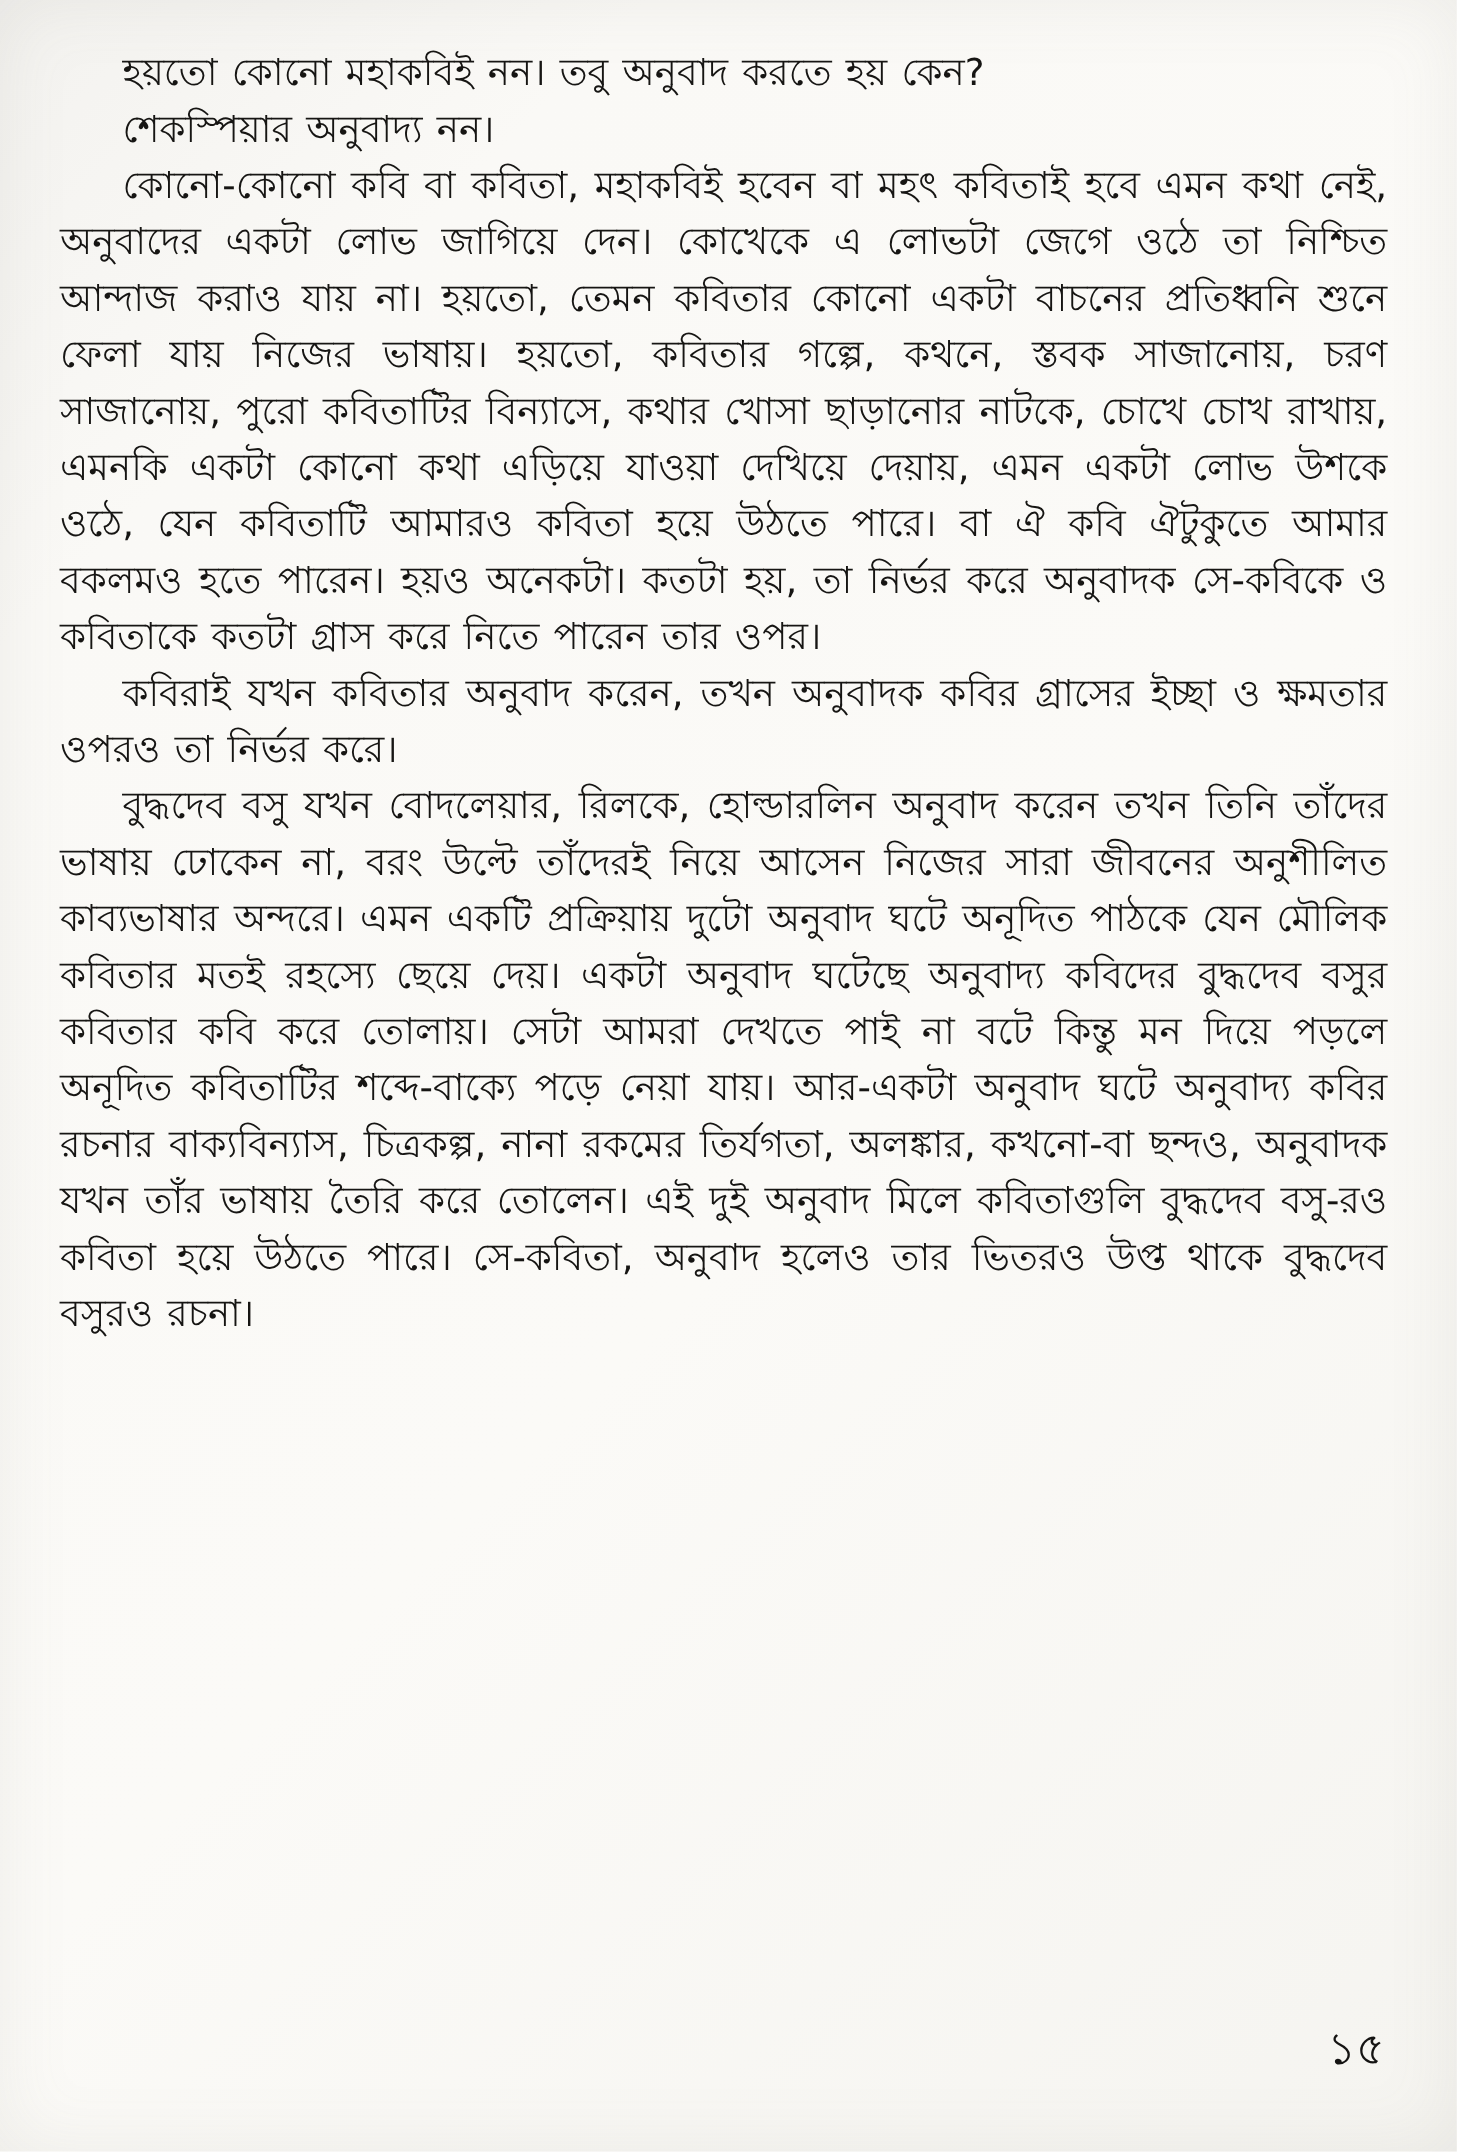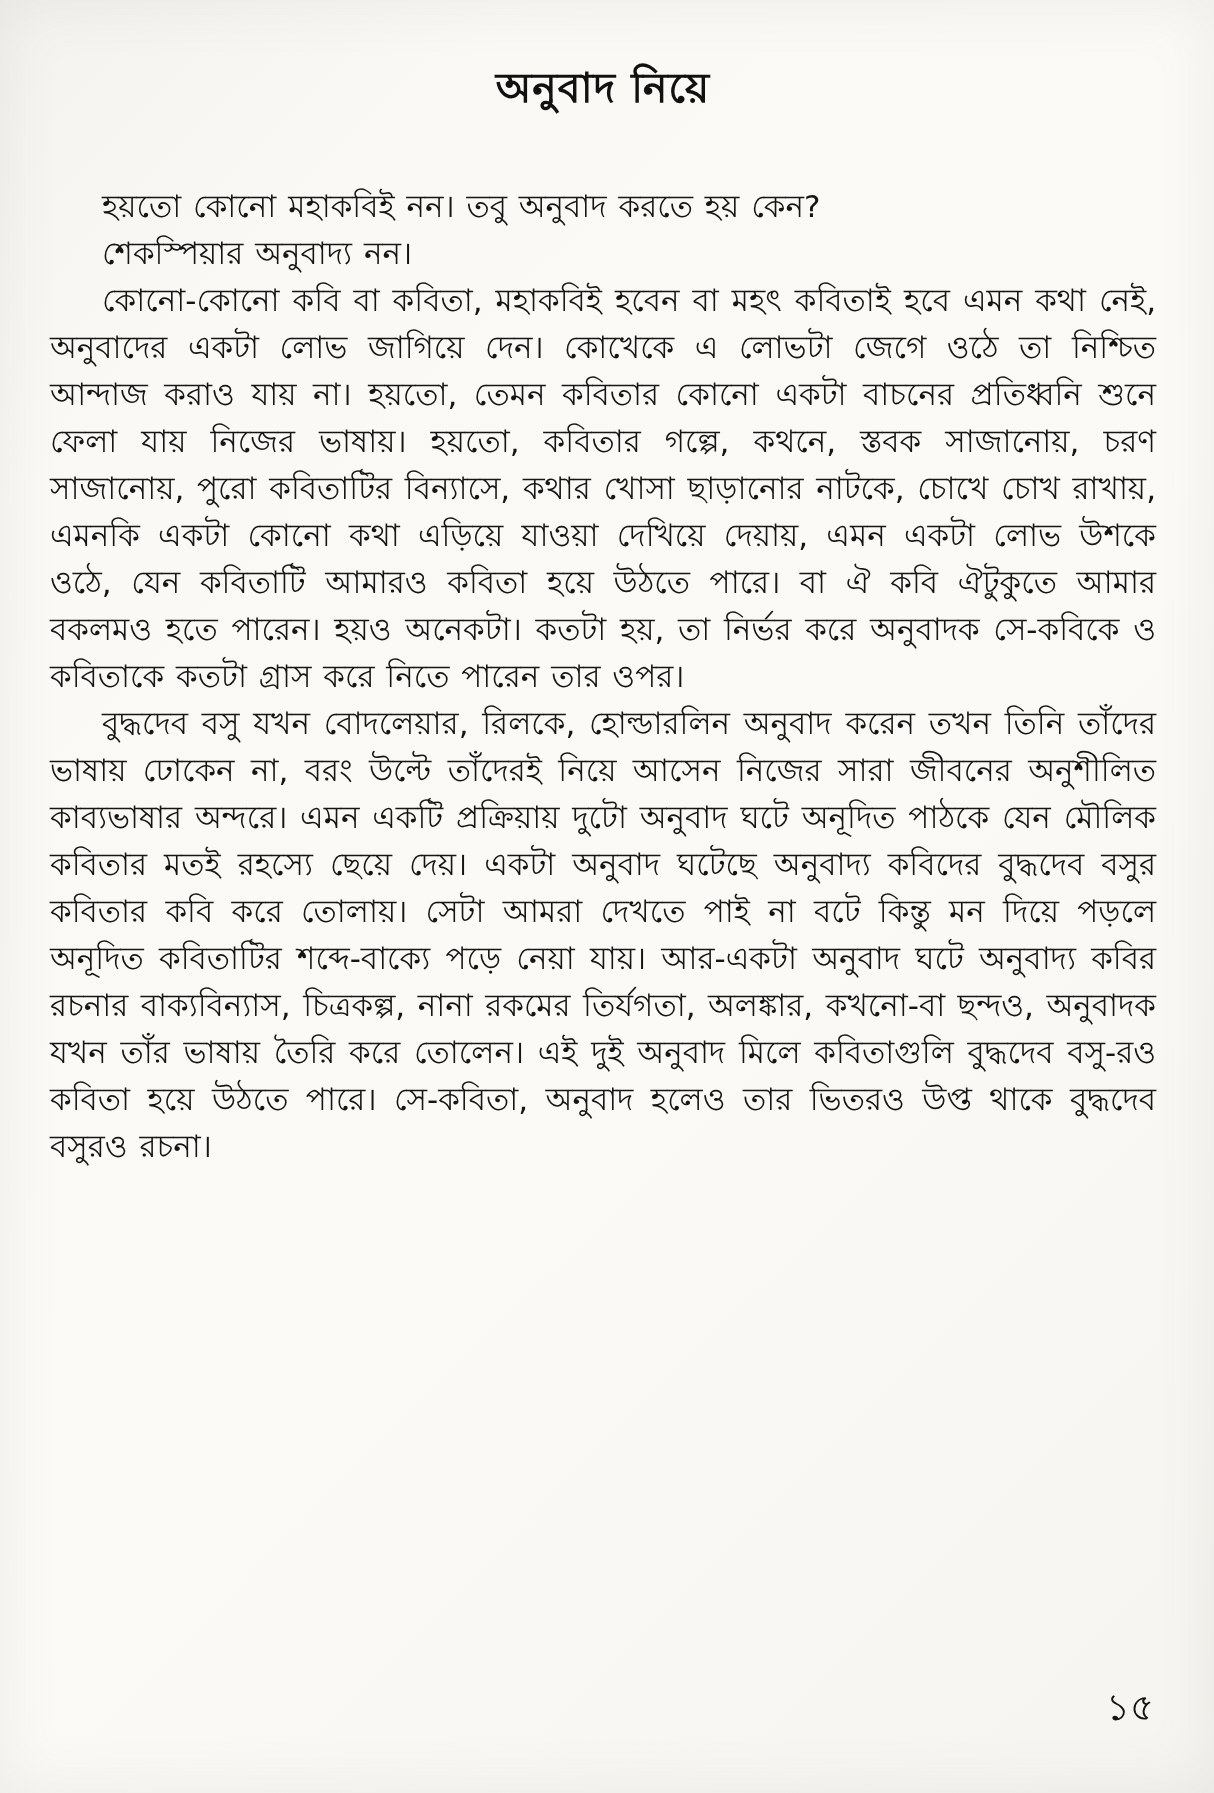--- a/index.html
+++ b/index.html
@@ -50,23 +50,23 @@
     right: 60px;
     bottom: 52px;
     font-size: 37px;
     color: #141312;
   }
 </style>
 </head>
 <body>
 
 <div class="page">
-  <h1 class="title">অনুবাদ নিয়ে</h1>
 
   <div class="body-text">
     <p class="para short">হয়তো কোনো মহাকবিই নন। তবু অনুবাদ করতে হয় কেন?</p>
     <p class="para short">শেকস্পিয়ার অনুবাদ্য নন।</p>
     <p class="para">কোনো-কোনো কবি বা কবিতা, মহাকবিই হবেন বা মহৎ কবিতাই হবে এমন কথা নেই, অনুবাদের একটা লোভ জাগিয়ে দেন। কোখেকে এ লোভটা জেগে ওঠে তা নিশ্চিত আন্দাজ করাও যায় না। হয়তো, তেমন কবিতার কোনো একটা বাচনের প্রতিধ্বনি শুনে ফেলা যায় নিজের ভাষায়। হয়তো, কবিতার গল্পে, কথনে, স্তবক সাজানোয়, চরণ সাজানোয়, পুরো কবিতাটির বিন্যাসে, কথার খোসা ছাড়ানোর নাটকে, চোখে চোখ রাখায়, এমনকি একটা কোনো কথা এড়িয়ে যাওয়া দেখিয়ে দেয়ায়, এমন একটা লোভ উশকে ওঠে, যেন কবিতাটি আমারও কবিতা হয়ে উঠতে পারে। বা ঐ কবি ঐটুকুতে আমার বকলমও হতে পারেন। হয়ও অনেকটা। কতটা হয়, তা নির্ভর করে অনুবাদক সে-কবিকে ও কবিতাকে কতটা গ্রাস করে নিতে পারেন তার ওপর।</p>
+    <p class="para">কবিরাই যখন কবিতার অনুবাদ করেন, তখন অনুবাদক কবির গ্রাসের ইচ্ছা ও ক্ষমতার ওপরও তা নির্ভর করে।</p>
     <p class="para">বুদ্ধদেব বসু যখন বোদলেয়ার, রিলকে, হোল্ডারলিন অনুবাদ করেন তখন তিনি তাঁদের ভাষায় ঢোকেন না, বরং উল্টে তাঁদেরই নিয়ে আসেন নিজের সারা জীবনের অনুশীলিত কাব্যভাষার অন্দরে। এমন একটি প্রক্রিয়ায় দুটো অনুবাদ ঘটে অনূদিত পাঠকে যেন মৌলিক কবিতার মতই রহস্যে ছেয়ে দেয়। একটা অনুবাদ ঘটেছে অনুবাদ্য কবিদের বুদ্ধদেব বসুর কবিতার কবি করে তোলায়। সেটা আমরা দেখতে পাই না বটে কিন্তু মন দিয়ে পড়লে অনূদিত কবিতাটির শব্দে-বাক্যে পড়ে নেয়া যায়। আর-একটা অনুবাদ ঘটে অনুবাদ্য কবির রচনার বাক্যবিন্যাস, চিত্রকল্প, নানা রকমের তির্যগতা, অলঙ্কার, কখনো-বা ছন্দও, অনুবাদক যখন তাঁর ভাষায় তৈরি করে তোলেন। এই দুই অনুবাদ মিলে কবিতাগুলি বুদ্ধদেব বসু-রও কবিতা হয়ে উঠতে পারে। সে-কবিতা, অনুবাদ হলেও তার ভিতরও উপ্ত থাকে বুদ্ধদেব বসুরও রচনা।</p>
   </div>
 
   <div class="page-number">১৫</div>
 </div>
 
 </body></html>

